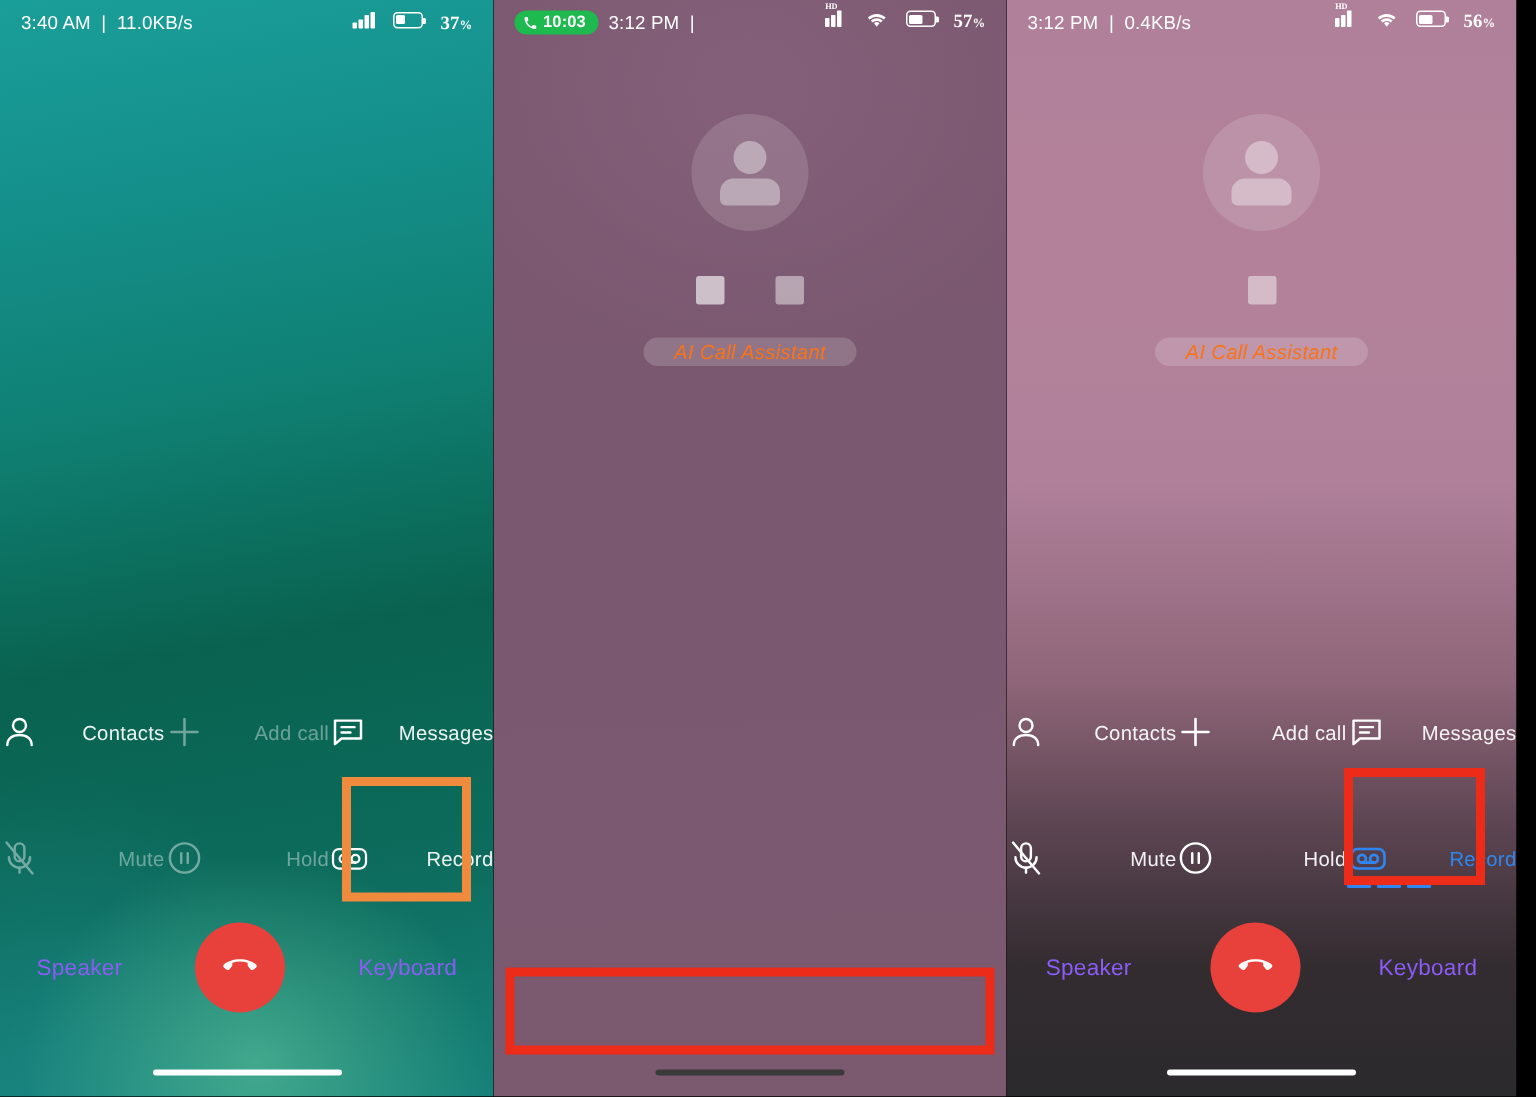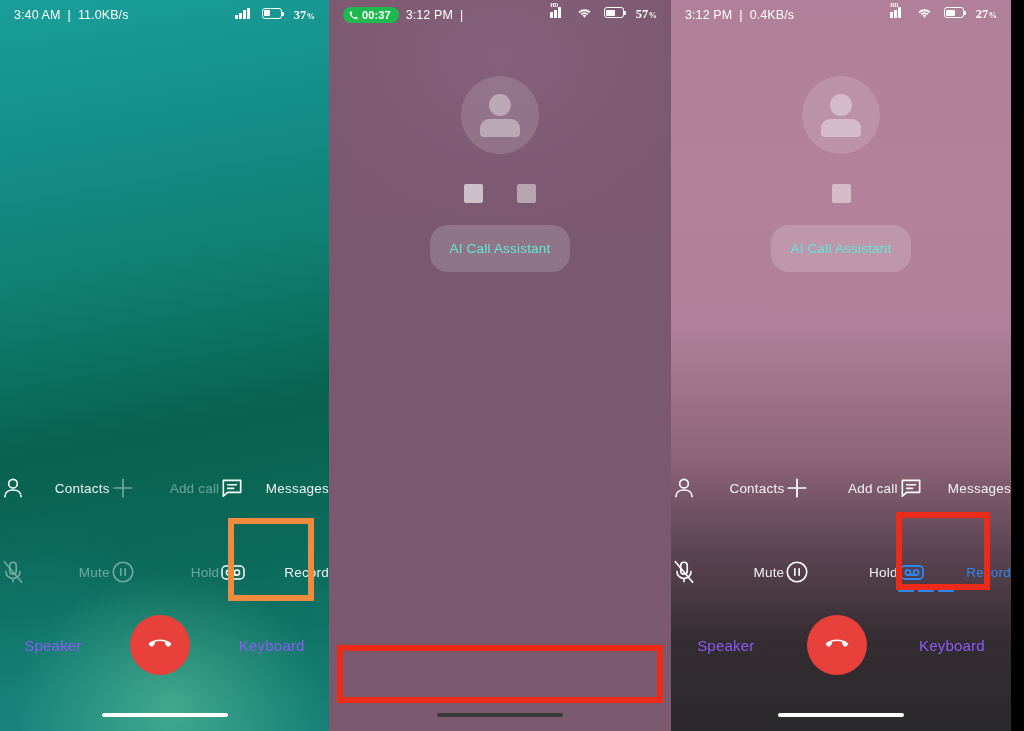--- a/index.html
+++ b/index.html
@@ -78,23 +78,23 @@
     letter-spacing: 1.2px; position: relative; display: inline-block;
   }
   .blotch { position: absolute; background: rgba(255,255,255,0.22); border-radius: 1px; }
 
   .glyph-row { display: flex; justify-content: center; gap: 34px; margin-top: 30px; }
   .glyph-box { width: 19px; height: 19px; background: rgba(255,255,255,0.62); border-radius: 2px; }
   .glyph-box.dim { background: rgba(255,255,255,0.45); }
 
   .ai-pill {
     display: inline-block; margin-top: 22px;
-    padding: 16px 20px; border-radius: 18px;
-    background: rgba(255,255,255,0.17); color: #5eead4;
-    font-size: 13.5px; letter-spacing: 0.2px;
+    padding: 2px 20px; border-radius: 18px;
+    background: rgba(255,255,255,0.17); color: #f97316;
+    font-size: 13.5px; letter-spacing: 0.2px; font-style: italic;
   }
 
   
   .controls {
     position: absolute; left: 0; right: 0;
     display: grid; grid-template-columns: repeat(3, 1fr);
     row-gap: 12px; z-index: 3;
   }
   .ctrl {
     display: flex; align-items: center; justify-content: space-between;
@@ -263,21 +263,21 @@
     <div class="bg bg-mauve"></div>
 
     <div class="statusbar">
       <div class="sb-left">
         <span class="call-pill">
           <span>
               <svg width="9" height="9" viewBox="0 0 24 24" fill="#fff">
                 <path d="M6.6 10.8c1.6 3.1 4.1 5.6 7.2 7.2l2.4-2.4c.3-.3.8-.4 1.2-.3 1.3.4 2.6.7 4.1.7.7 0 1.2.5 1.2 1.2V21c0 .7-.5 1.2-1.2 1.2C10.7 22.2 1.8 13.3 1.8 2.3 1.8 1.6 2.3 1 3 1h3.8c.7 0 1.2.5 1.2 1.2 0 1.4.2 2.8.7 4.1.1.4 0 .9-.3 1.2l-2.4 2.3z"></path>
               </svg>
             </span>
-          <span>00:37</span>
+          <span>10:03</span>
         </span>
         <span class="sb-text">3:12 PM</span>
         <span class="sb-text">|</span>
       </div>
       <div class="sb-right">
         <span class="signal">
             <span class="hd">HD</span>
             <i></i>
             <i></i>
             <i></i>
@@ -332,21 +332,21 @@
             <i></i>
           </span>
         <span><svg width="15" height="12" viewBox="0 0 24 18" fill="#fff">
               <path d="M12 16.6l2.9-3.6a4.3 4.3 0 0 0-5.8 0l2.9 3.6z"></path>
               <path d="M12 6.2c2.9 0 5.6 1.1 7.6 2.9l1.9-2.3A14.2 14.2 0 0 0 12 3 14.2 14.2 0 0 0 2.5 6.8l1.9 2.3A11.2 11.2 0 0 1 12 6.2z"></path>
               <path d="M12 10.6c1.7 0 3.3.6 4.5 1.7l1.8-2.2A9.8 9.8 0 0 0 12 7.7a9.8 9.8 0 0 0-6.3 2.4l1.8 2.2A6.8 6.8 0 0 1 12 10.6z"></path>
             </svg></span>
         <span class="batt">
             <span style="width:56%"></span>
           </span>
-        <span class="pct"><span>27</span><small>%</small></span>
+        <span class="pct"><span>56</span><small>%</small></span>
       </div>
     </div>
 
     <div class="caller" style="top:76px">
       <div class="avatar">
         <div class="avatar-inner">
             <div class="head"></div>
             <div class="body"></div>
           </div>
       </div>

